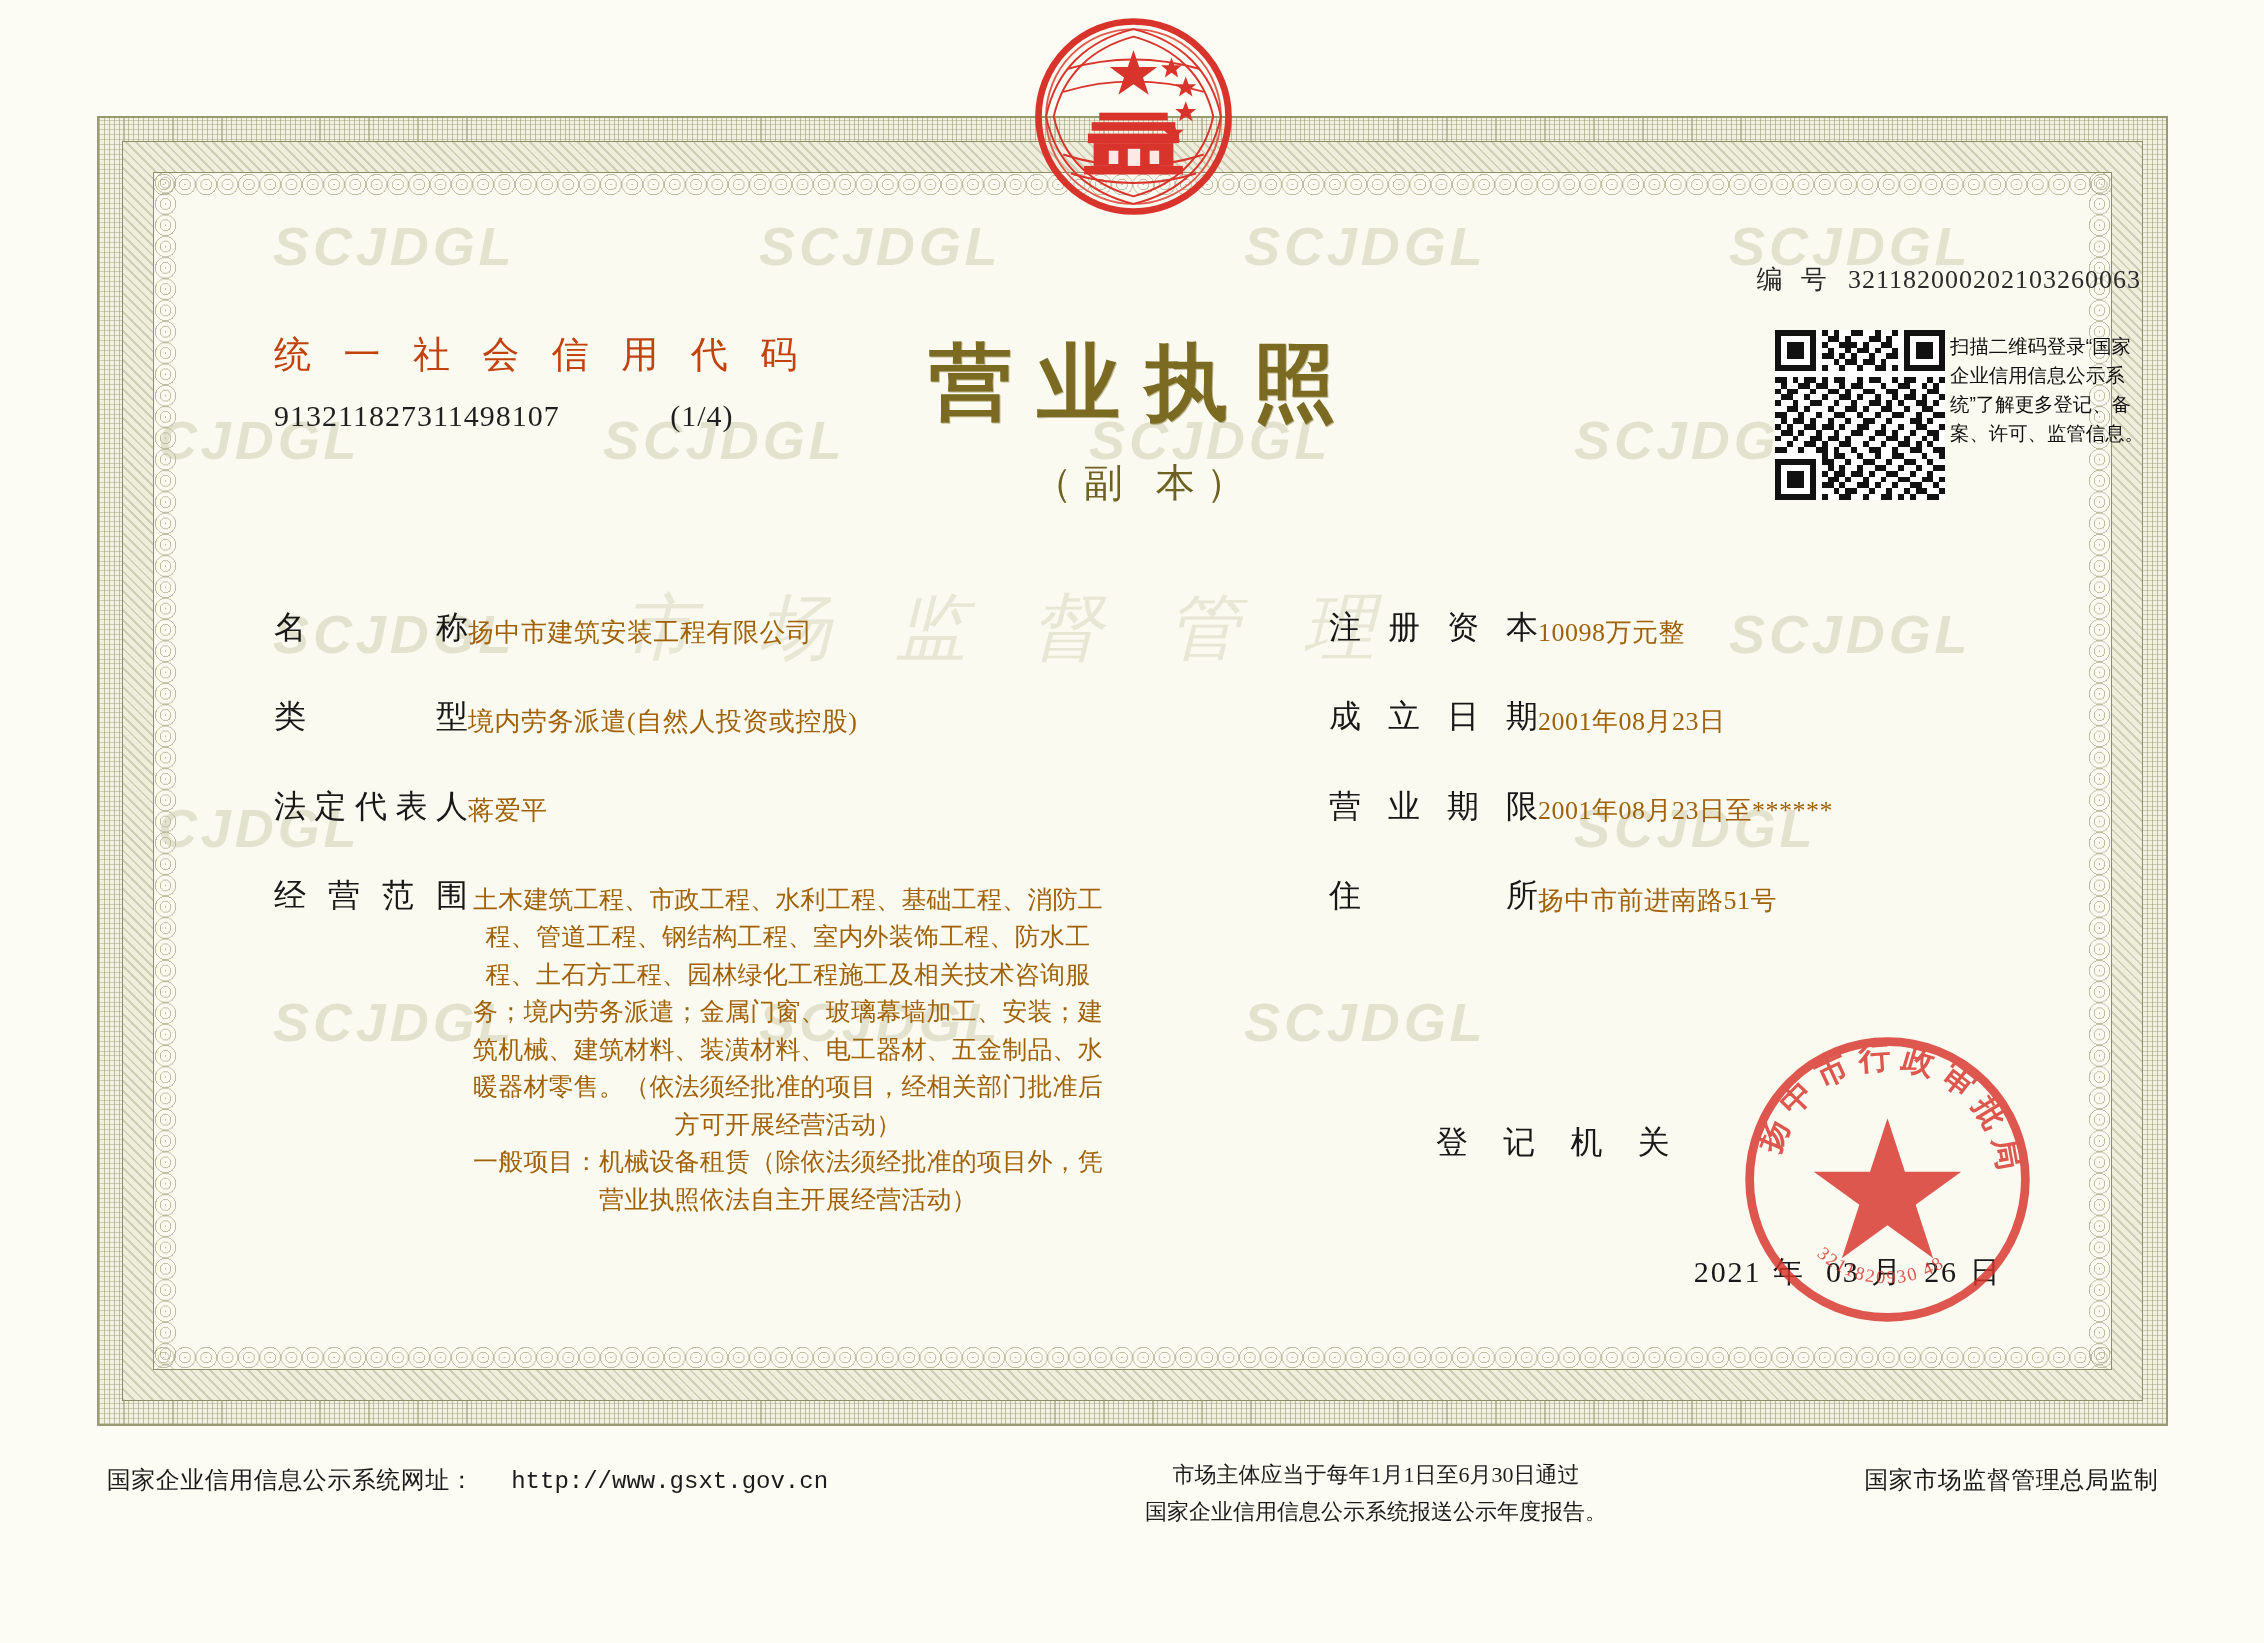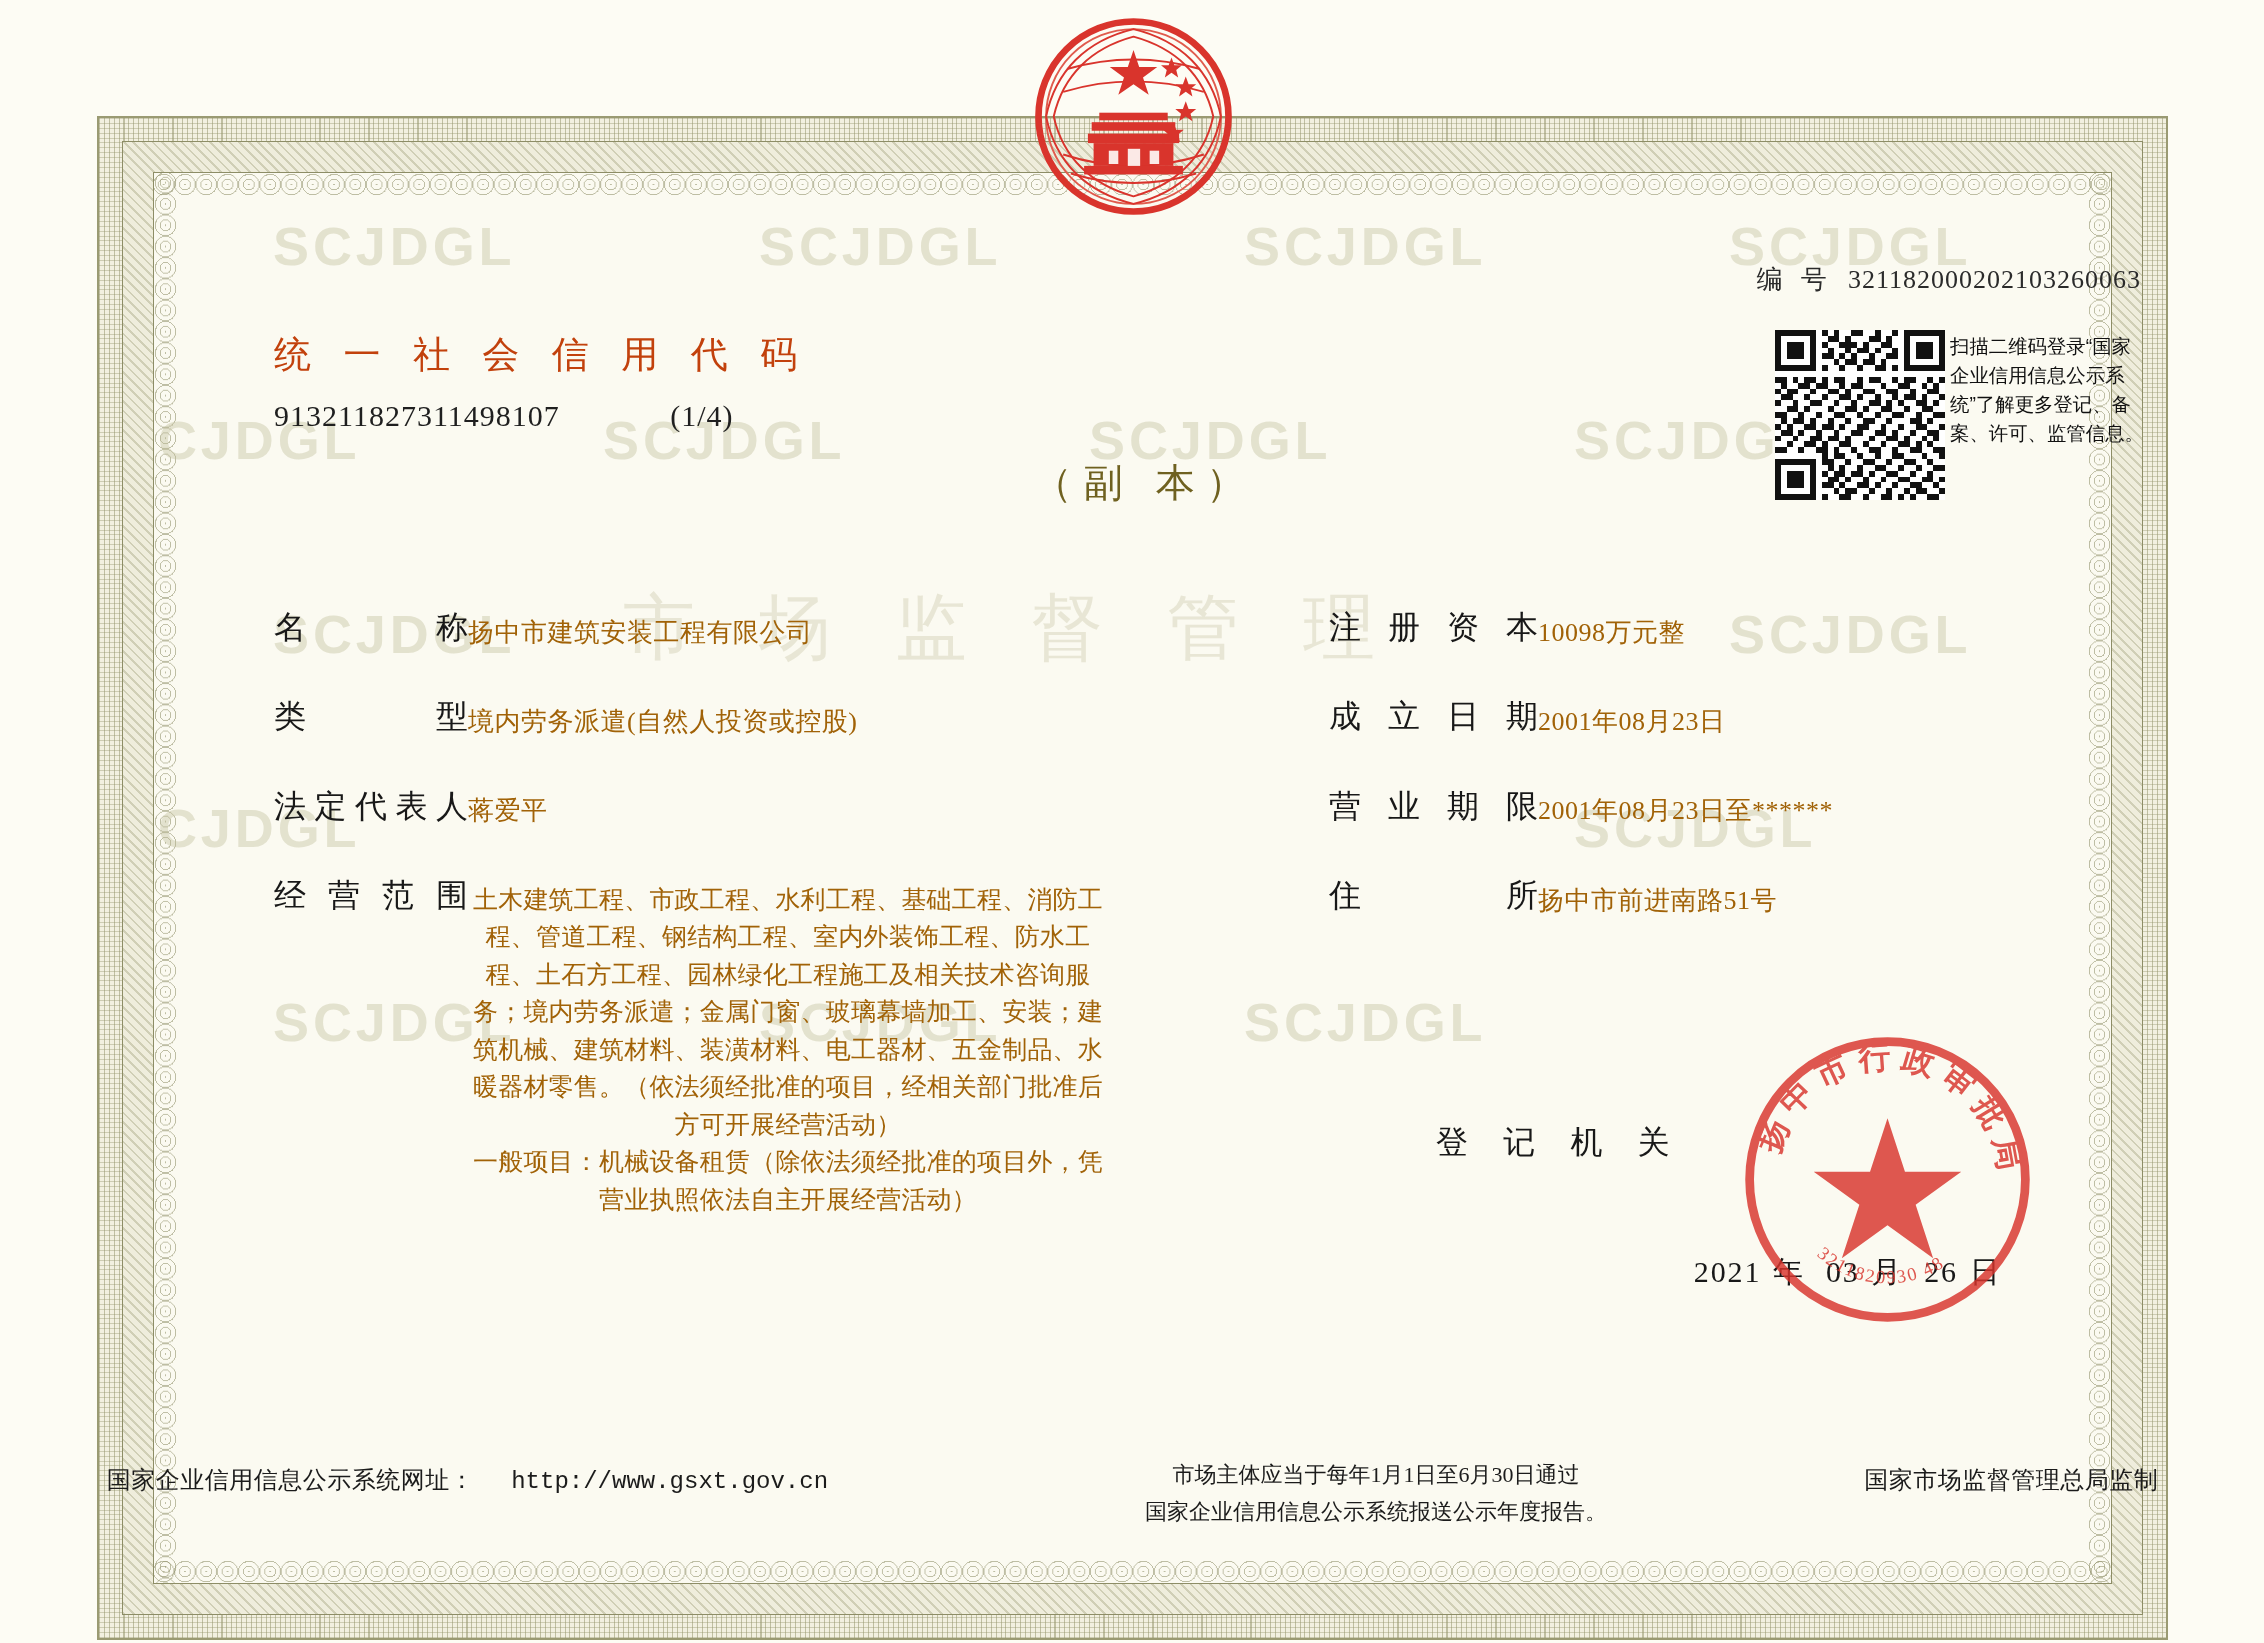--- a/index.html
+++ b/index.html
@@ -20,23 +20,24 @@
     height: 1644px;
     background: #fdfcf4;
   }
 
   
   .cert {
     position: absolute;
     left: 97px;
     top: 116px;
     width: 2071px;
-    height: 1524px;
+    height: 1310px;
     background: #fbfaf0;
     box-sizing: border-box;
+    font-style: italic;
   }
   .frame-outer {
     position: absolute;
     inset: 0;
     border: 2.9px solid #9a9a72;
     background:
       repeating-linear-gradient(90deg,
         rgba(150,150,110,0.55) 0px,
         rgba(150,150,110,0.55) 1px,
         rgba(255,255,255,0) 1px,
@@ -411,20 +412,21 @@
   </div>
 
   <div class="credit-block">
     <div class="credit-title">统 一 社 会 信 用 代 码</div>
     <div class="credit-code-row">
       <span>913211827311498107</span>
       <span class="pages">(1/4)</span>
     </div>
   </div>
 
+  <div class="main-title">营业执照</div>
   <div class="sub-title">（副 本）</div>
 
   <div class="qr-wrap">
     <svg viewBox="0 0 29 29" width="170" height="170" shape-rendering="crispEdges" aria-hidden="true">
       <rect width="29" height="29" fill="#ffffff"></rect>
       <g fill="#111111">
         <rect x="0" y="0" width="7" height="1"></rect>
           <rect x="0" y="6" width="7" height="1"></rect>
         <rect x="0" y="0" width="1" height="7"></rect>
           <rect x="6" y="0" width="1" height="7"></rect>

